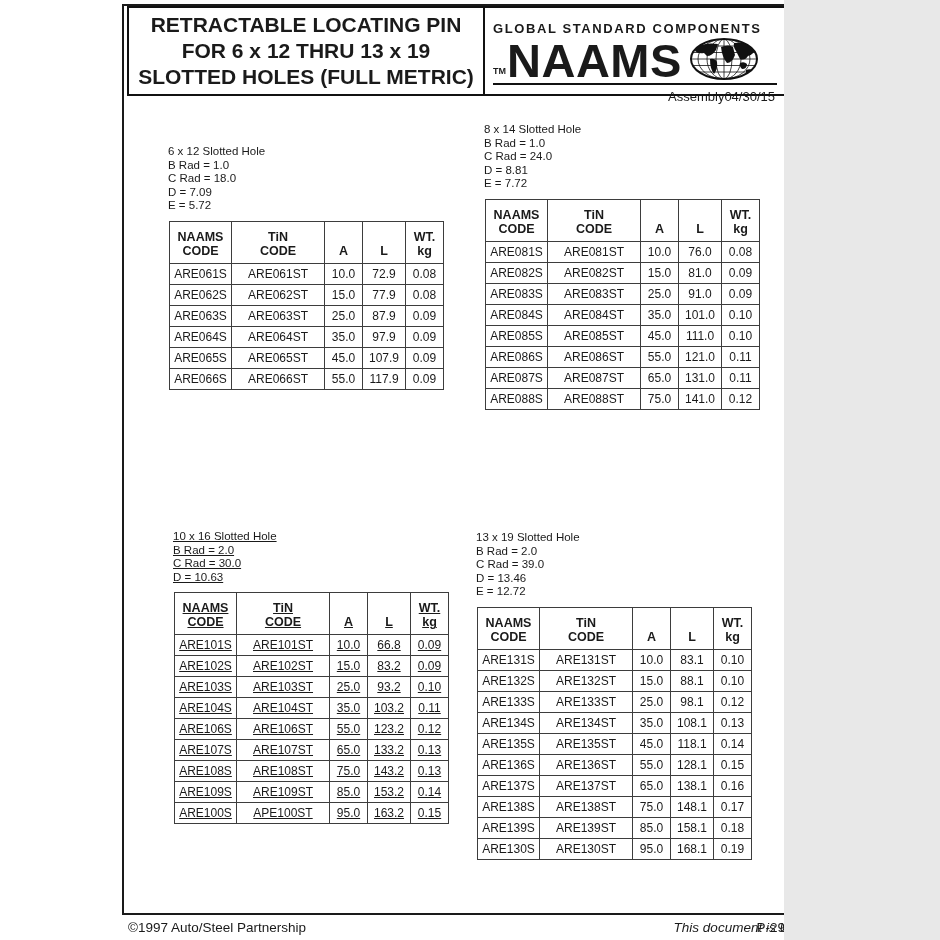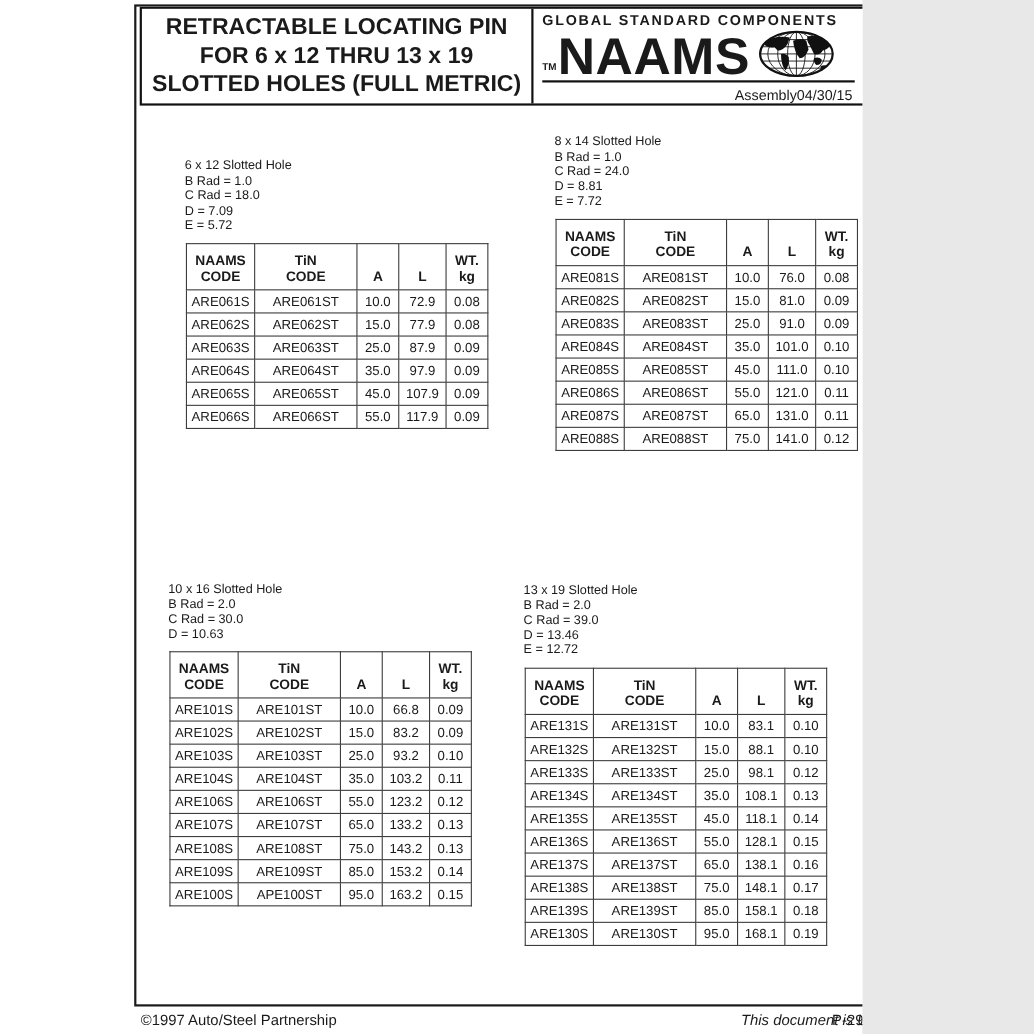--- a/index.html
+++ b/index.html
@@ -18,21 +18,21 @@
   .header-box {
     position: absolute; left: 127px; top: 6px; width: 660px; height: 90px;
     border: 2.5px solid #111; background: #fff; display: flex;
   }
   .title-cell {
     width: 356px; border-right: 2px solid #111;
     display: flex; flex-direction: column; justify-content: center;
     text-align: center; font-weight: bold; font-size: 21px; line-height: 26px;
     white-space: nowrap;
   }
-  .logo-cell { flex: 1; display: flex; flex-direction: column; padding: 3px 8px 3px 8px; }
+  .logo-cell { flex: 1; display: flex; flex-direction: column; padding: 13px 8px 3px 8px; }
   .tagline { font-weight: bold; font-size: 13px; letter-spacing: 1.6px; white-space: nowrap; }
   .brand-row { display: flex; align-items: flex-end; flex: 1; margin-top: 1px; }
   .tm { font-size: 9px; font-weight: bold; margin: 0 1px 5px 0; }
   .brand-name { font-size: 47px; font-weight: bold; line-height: 0.82; letter-spacing: 0.5px; }
   .globe { margin: 0 0 0 6px; }
   .logo-rule { border-top: 2.5px solid #111; margin-top: 2px; }
   .sub-row { display: flex; justify-content: flex-end; font-size: 13px; padding: 4px 2px 0 2px; }
   
   .side-label {
     position: absolute; left: 786px; width: 28px; height: 27px;
@@ -190,21 +190,21 @@
           <tr>
             <td>ARE066S</td>
             <td>ARE066ST</td>
             <td>55.0</td>
             <td>117.9</td>
             <td>0.09</td>
           </tr>
         </tbody>
       </table>
   </div>
-  <div class="spec-block" style="left:481px; top:123px;margin-left:20px;">
+  <div class="spec-block" style="left:481px; top:123px;">
     <div class="spec-lines">
         <div>8 x 14 Slotted Hole</div>
         <div>B Rad = 1.0</div>
         <div>C Rad = 24.0</div>
         <div>D = 8.81</div>
         <div>E = 7.72</div>
       </div>
     <table>
         <colgroup>
           <col style="width: 62px;">
@@ -288,21 +288,21 @@
           <tr>
             <td>ARE088S</td>
             <td>ARE088ST</td>
             <td>75.0</td>
             <td>141.0</td>
             <td>0.12</td>
           </tr>
         </tbody>
       </table>
   </div>
-  <div class="spec-block" style="left:150px; top:530px;">
+  <div class="spec-block" style="left:170px; top:530px;text-decoration:underline;">
     <div class="spec-lines">
         <div>10 x 16 Slotted Hole</div>
         <div>B Rad = 2.0</div>
         <div>C Rad = 30.0</div>
         <div>D = 10.63</div>
       </div>
     <table>
         <colgroup>
           <col style="width: 62px;">
           <col style="width: 93px;">

